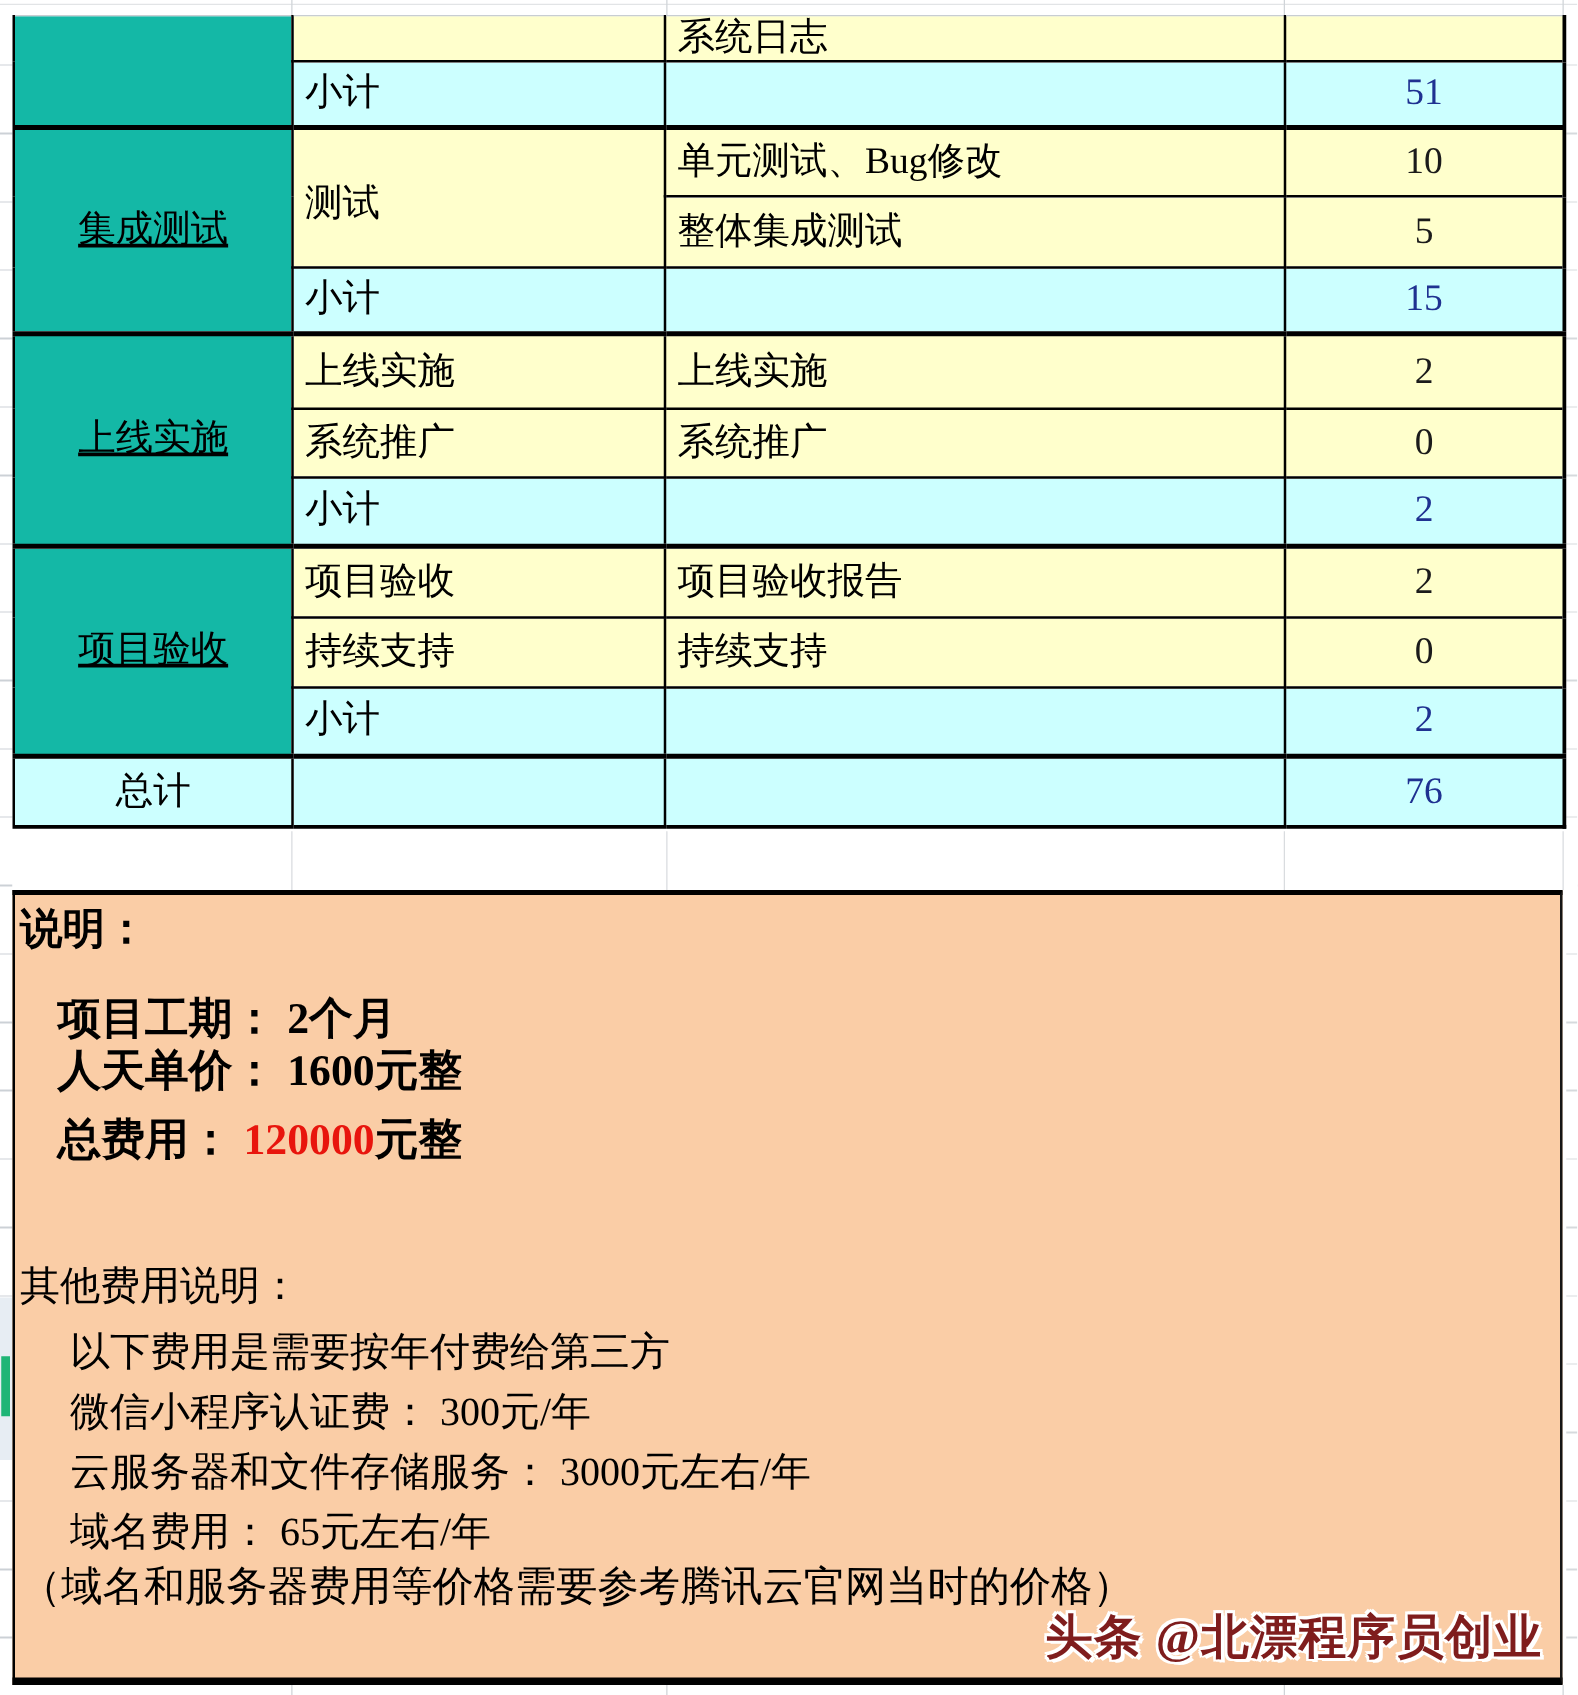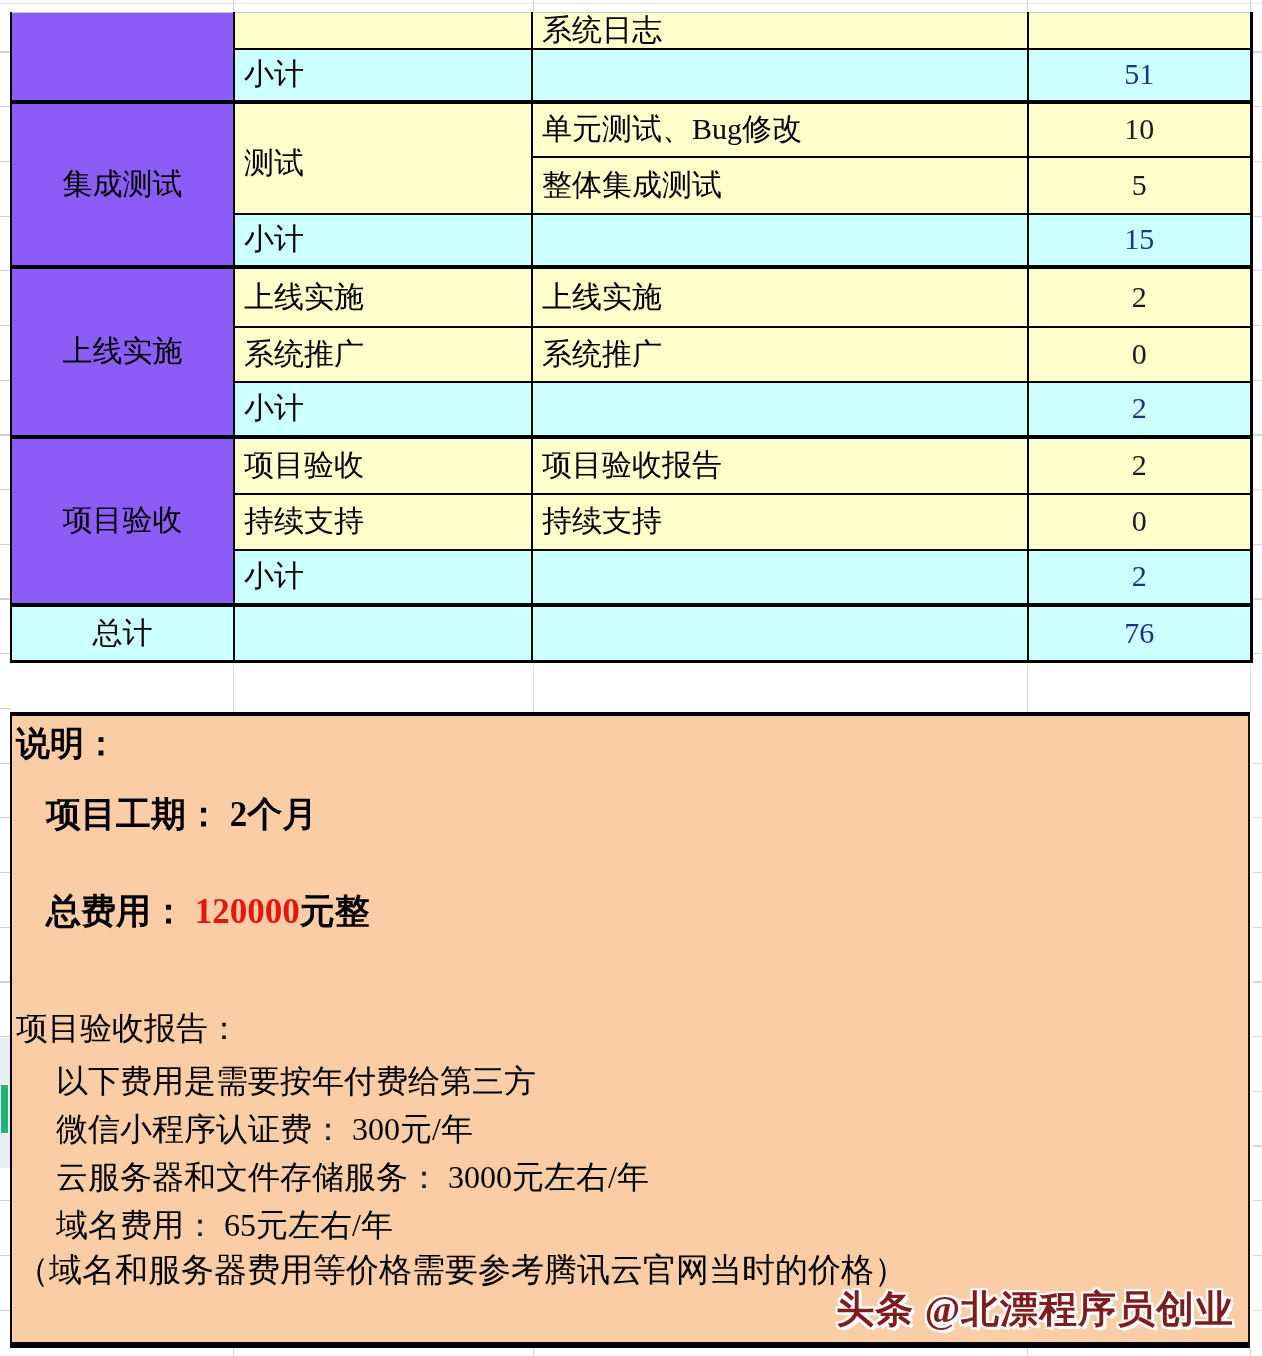--- a/index.html
+++ b/index.html
@@ -15,21 +15,21 @@
       background:repeating-linear-gradient(to bottom,#ffffff 0 53.5px,#d6dadd 53.5px 54.7px);
       background-position:0 -14px;}
   .band-blue{position:absolute;left:0;top:1038px;width:10px;height:130px;background:#e7edf3;}
   .green-marker{position:absolute;left:1px;top:1085px;width:7px;height:48px;background:#1fb576;}
 
   
   table.est{position:absolute;left:10px;top:12px;border-collapse:collapse;table-layout:fixed;
             width:1240px;}
   table.est td{border:2px solid #000;font-size:30px;vertical-align:middle;overflow:hidden;
                padding:0;line-height:1.15;}
-  .bg-y{background:#FFFFCC;} .bg-c{background:#CCFFFF;} .bg-w{background:#8b5cf6;}
+  .bg-y{background:#FFFFCC;} .bg-c{background:#CCFFFF;} .bg-w{background:#14b8a6;text-decoration:underline;}
   .t-left{text-align:left;padding-left:9px !important;}
   .t-center{text-align:center;}
   .num{font-size:29px;text-align:center;color:#1b1b1b;}
   .blue{color:#1F3191;}
   .bb4{border-bottom:4px solid #000 !important;}
   .bb3{border-bottom:3px solid #000 !important;}
   .br3{border-right:3px solid #000 !important;}
   .bl2{border-left:2px solid #000 !important;}
   .topcut{border-top:1px solid #c8cdd2 !important;}
   .vtop{vertical-align:top;padding-top:11px !important;}
@@ -160,22 +160,23 @@
       <td class="bg-c bb3"></td>
       <td class="bg-c bb3"></td>
       <td class="bg-c num blue br3 bb3">76</td>
     </tr>
   </tbody>
     </table>
 
   <div class="note-block">
     <div class="note-line nb-head">说明：</div>
     <div class="note-line nb-b0">项目工期： 2个月</div>
+    <div class="note-line nb-b1">人天单价： 1600元整</div>
     <div class="note-line nb-b2"><span>总费用： </span><span class="red">120000</span><span>元整</span></div>
-    <div class="note-line nb-oh">项目验收报告：</div>
+    <div class="note-line nb-oh">其他费用说明：</div>
     <div class="note-line nb-o0">以下费用是需要按年付费给第三方</div>
     <div class="note-line nb-o1">微信小程序认证费： 300元/年</div>
     <div class="note-line nb-o2">云服务器和文件存储服务： 3000元左右/年</div>
     <div class="note-line nb-o3">域名费用： 65元左右/年</div>
     <div class="note-line nb-foot">（域名和服务器费用等价格需要参考腾讯云官网当时的价格）</div>
     <div class="watermark">头条 @北漂程序员创业</div>
   </div>
 
 </div>
 

